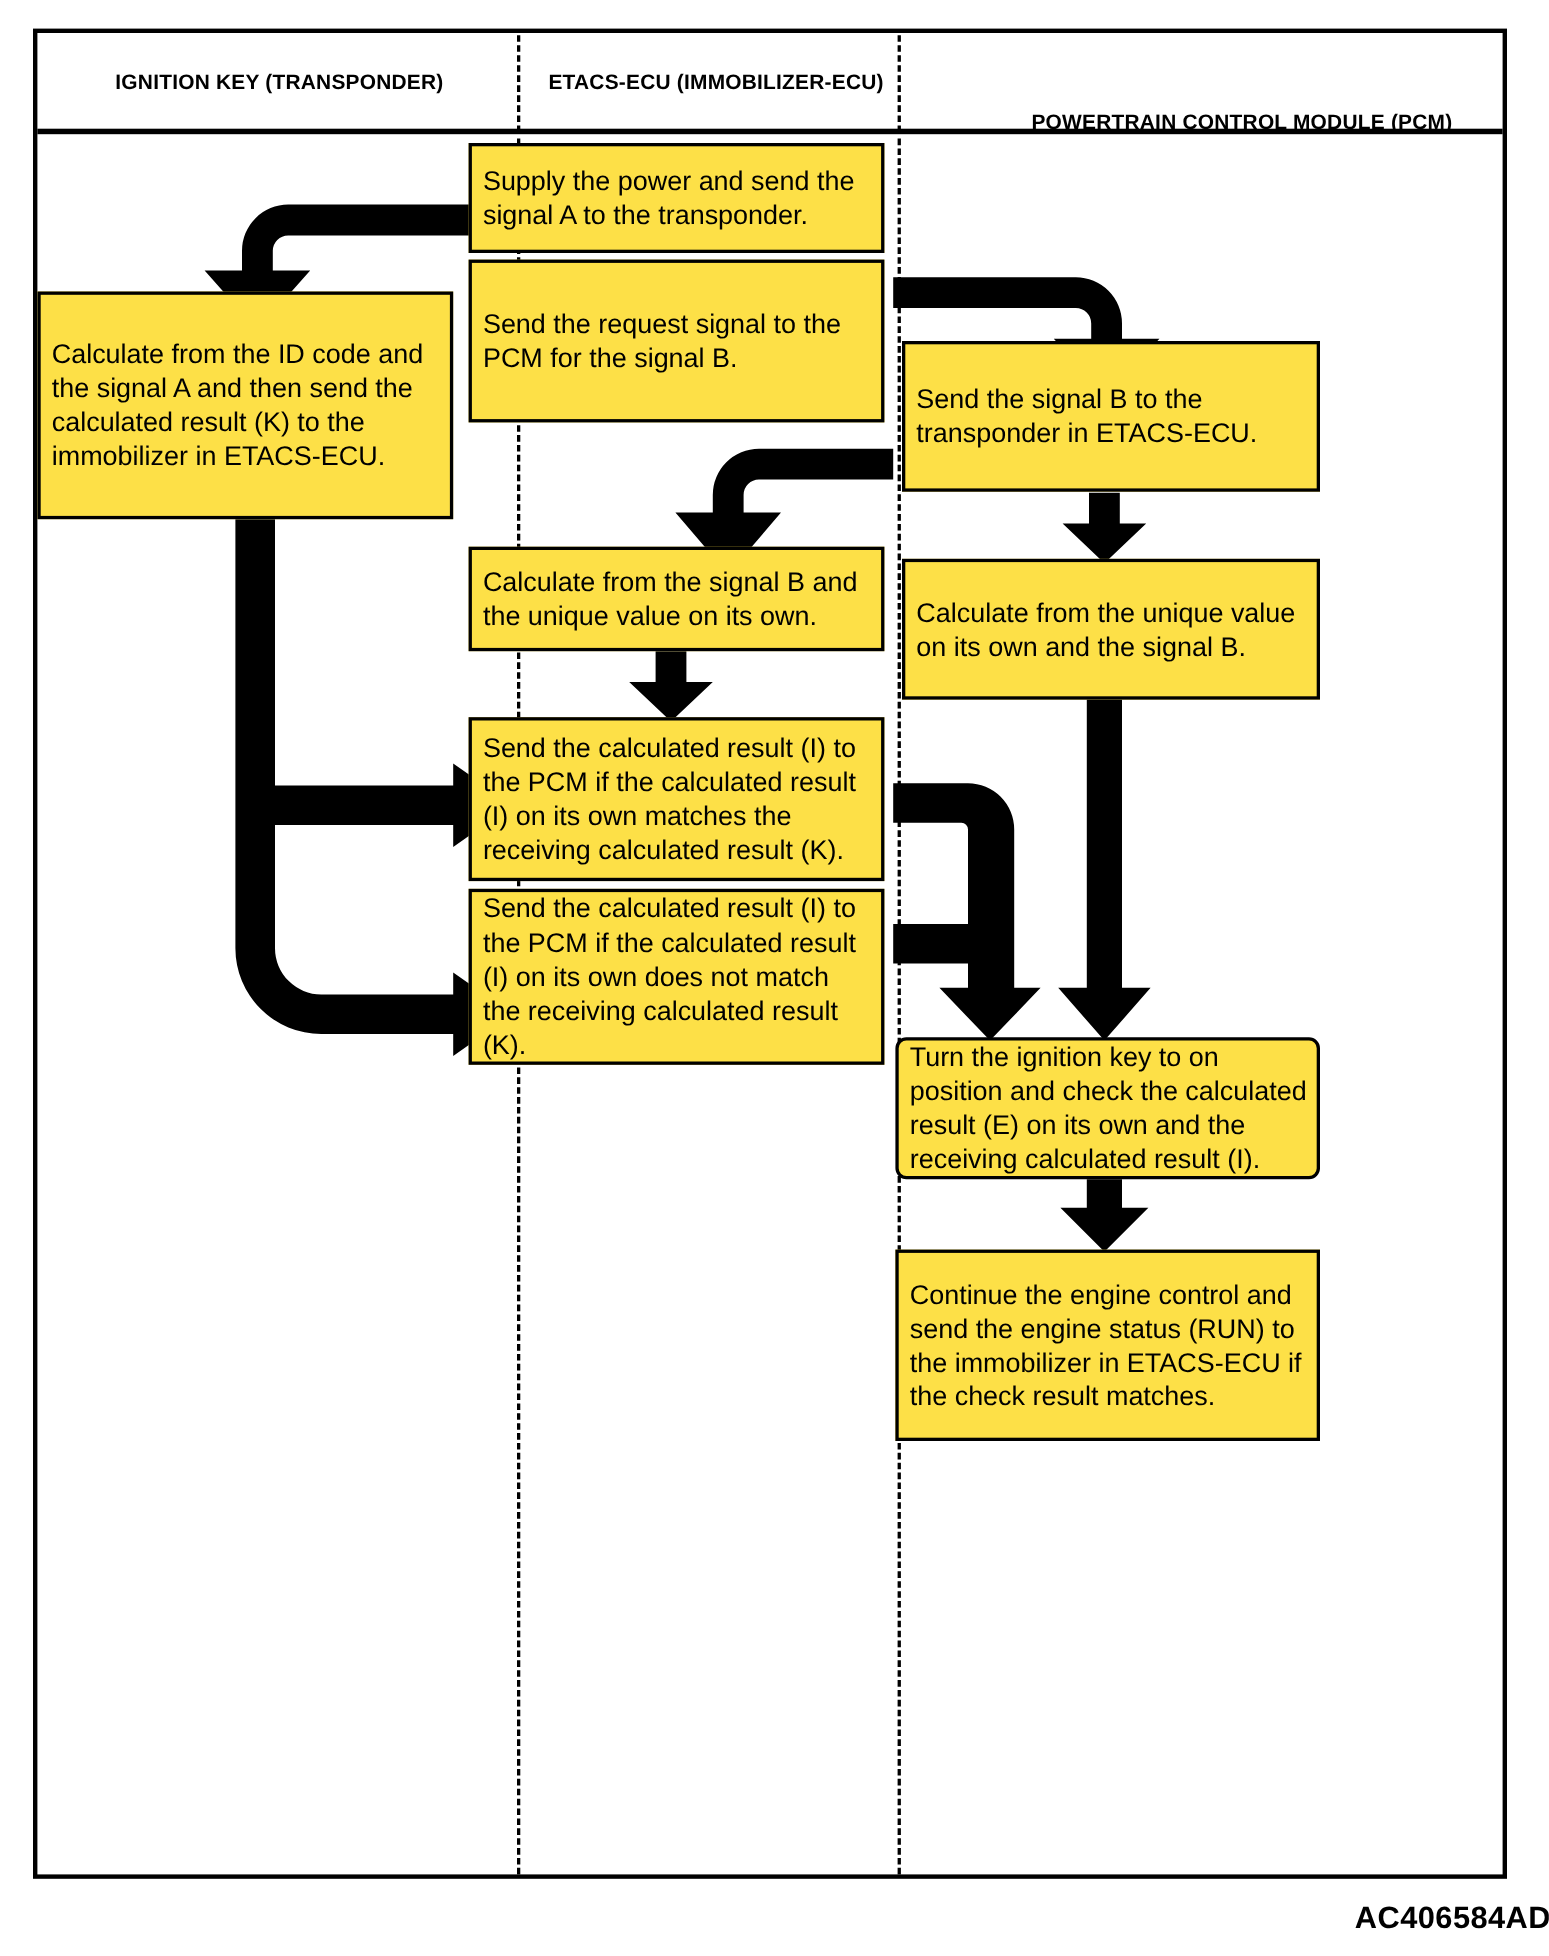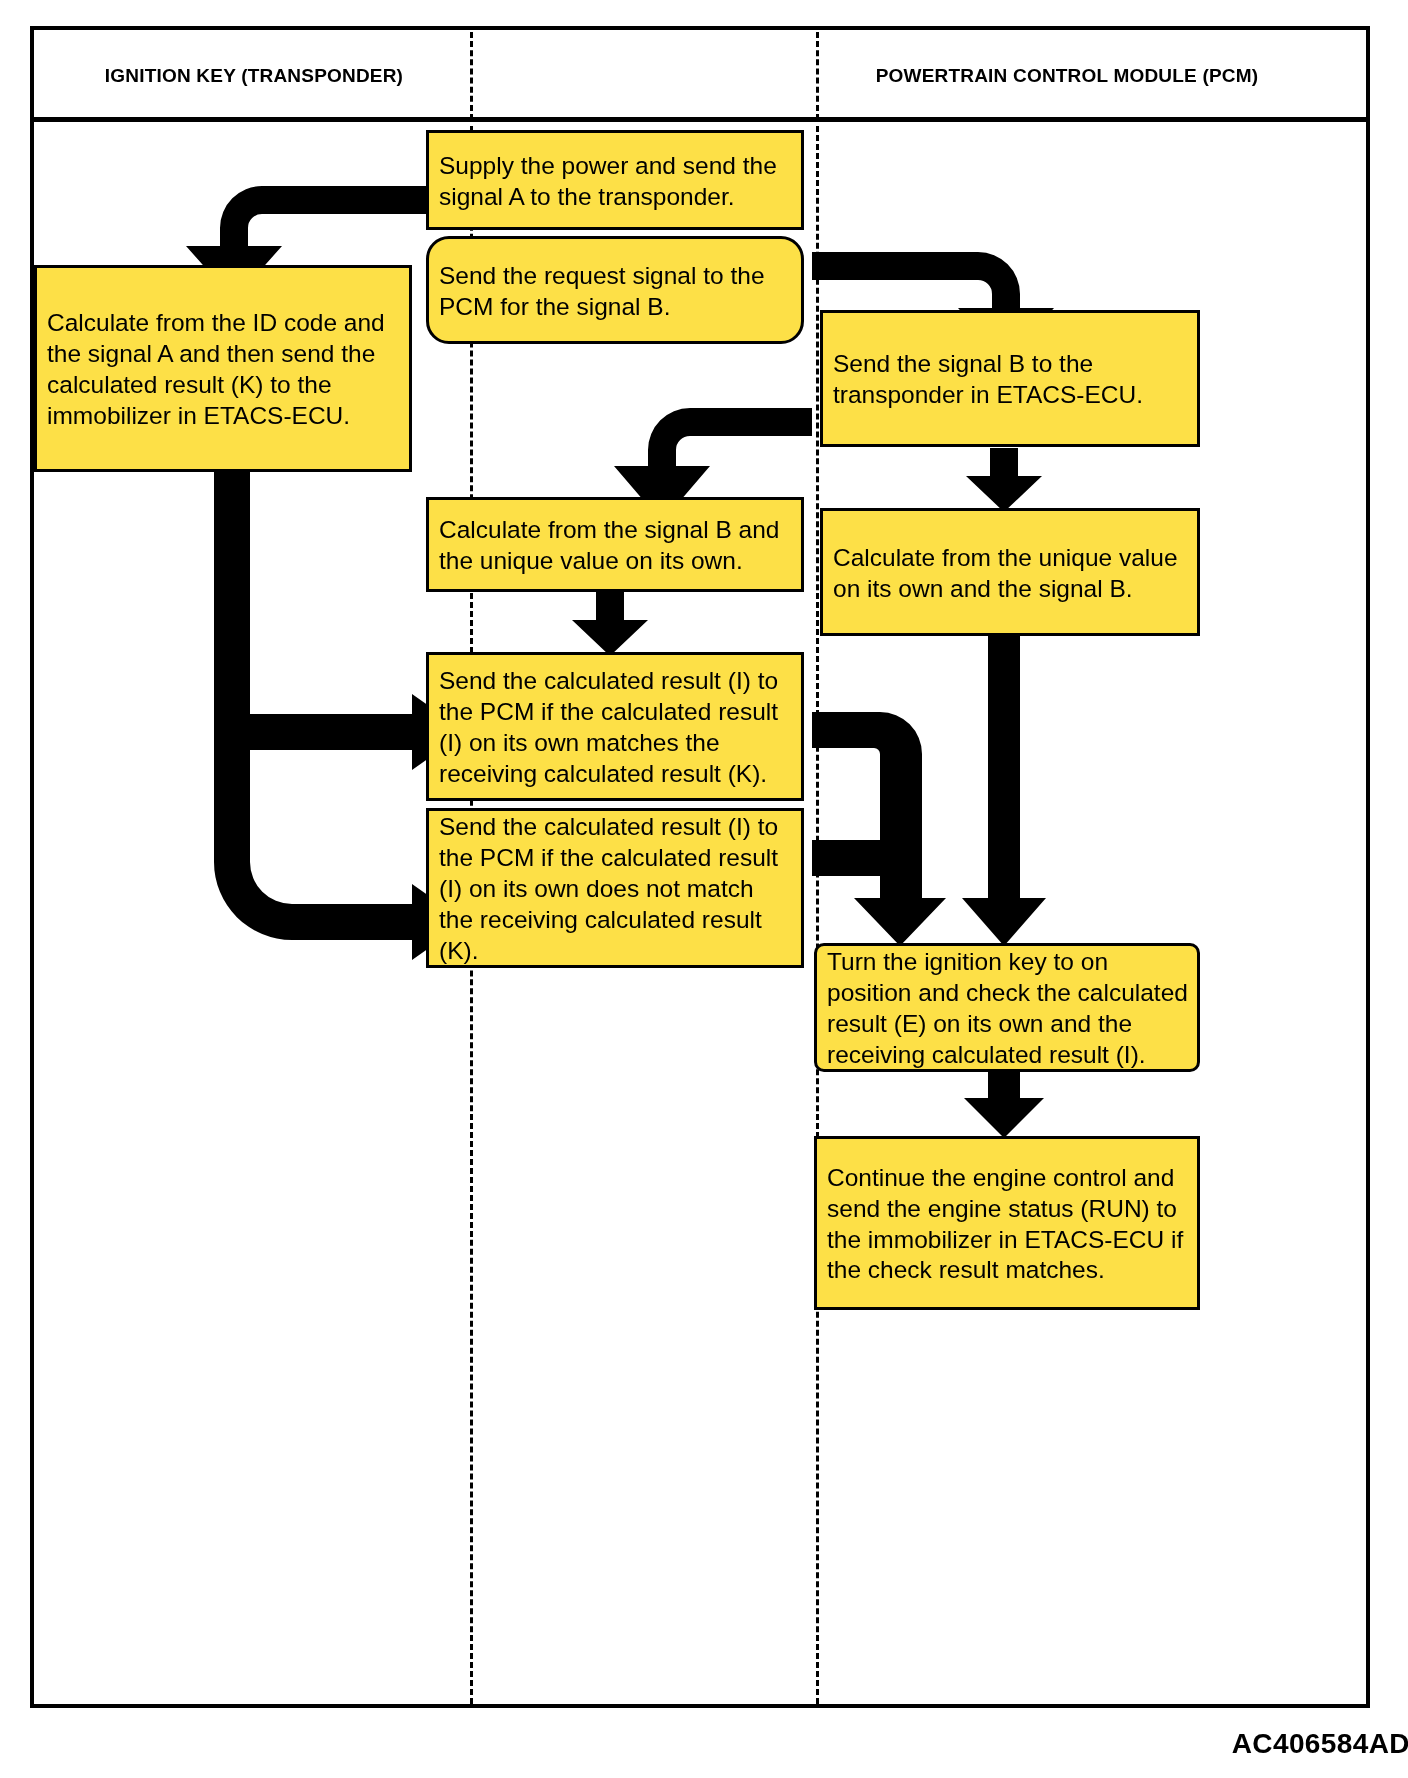--- a/index.html
+++ b/index.html
@@ -78,21 +78,22 @@
 </style>
 </head>
 <body>
 
 <div id="page">
 
   <div class="frame"></div>
 
   <div class="header-band">
     <div class="col-head" style="left:0px;width:440px;">IGNITION KEY (TRANSPONDER)</div>
-    <div class="col-head" style="left:764px;width:538px;">POWERTRAIN CONTROL MODULE (PCM)</div>
+    <div class="col-head" style="left:442px;width:350px;">ETACS-ECU (IMMOBILIZER-ECU)</div>
+    <div class="col-head" style="left:826px;width:538px;margin-top:36px;">POWERTRAIN CONTROL MODULE (PCM)</div>
   </div>
 
   <div class="lane-sep" style="left:470px;top:32px;height:88px;"></div>
   <div class="lane-sep" style="left:816px;top:32px;height:88px;"></div>
   <div class="lane-sep" style="left:470px;top:126px;height:1578px;"></div>
   <div class="lane-sep" style="left:816px;top:126px;height:1578px;"></div>
 
   <svg class="arrow-svg" style="left:0;top:0;width:1408px;height:1778px;" viewBox="0 0 1408 1778">
 
     <path d="M 430,186 L 262,186 A 42,42 0 0 0 220,228 L 220,246 L 186,246 L 234,300 L 282,246 L 248,246 L 248,228 A 14,14 0 0 1 262,214 L 430,214 Z" fill="#000"></path>
@@ -118,21 +119,21 @@
   </svg>
 
   <div class="pbox" style="left:34px;top:265px;width:378px;height:207px;">
     <span>Calculate from the ID code and the signal A and then send the calculated result (K) to the immobilizer in ETACS-ECU.</span>
   </div>
 
   <div class="pbox" style="left:426px;top:130px;width:378px;height:100px;">
     <span>Supply the power and send the signal A to the transponder.</span>
   </div>
 
-  <div class="pbox" style="left:426px;top:236px;width:378px;height:108px;border-radius:23px;">
+  <div class="pbox" style="left:426px;top:236px;width:378px;height:148px;">
     <span>Send the request signal to the PCM for the signal B.</span>
   </div>
 
   <div class="pbox" style="left:426px;top:497px;width:378px;height:95px;">
     <span>Calculate from the signal B and the unique value on its own.</span>
   </div>
 
   <div class="pbox" style="left:426px;top:652px;width:378px;height:149px;">
     <span>Send the calculated result (I) to the PCM if the calculated result (I) on its own matches the receiving calculated result (K).</span>
   </div>

